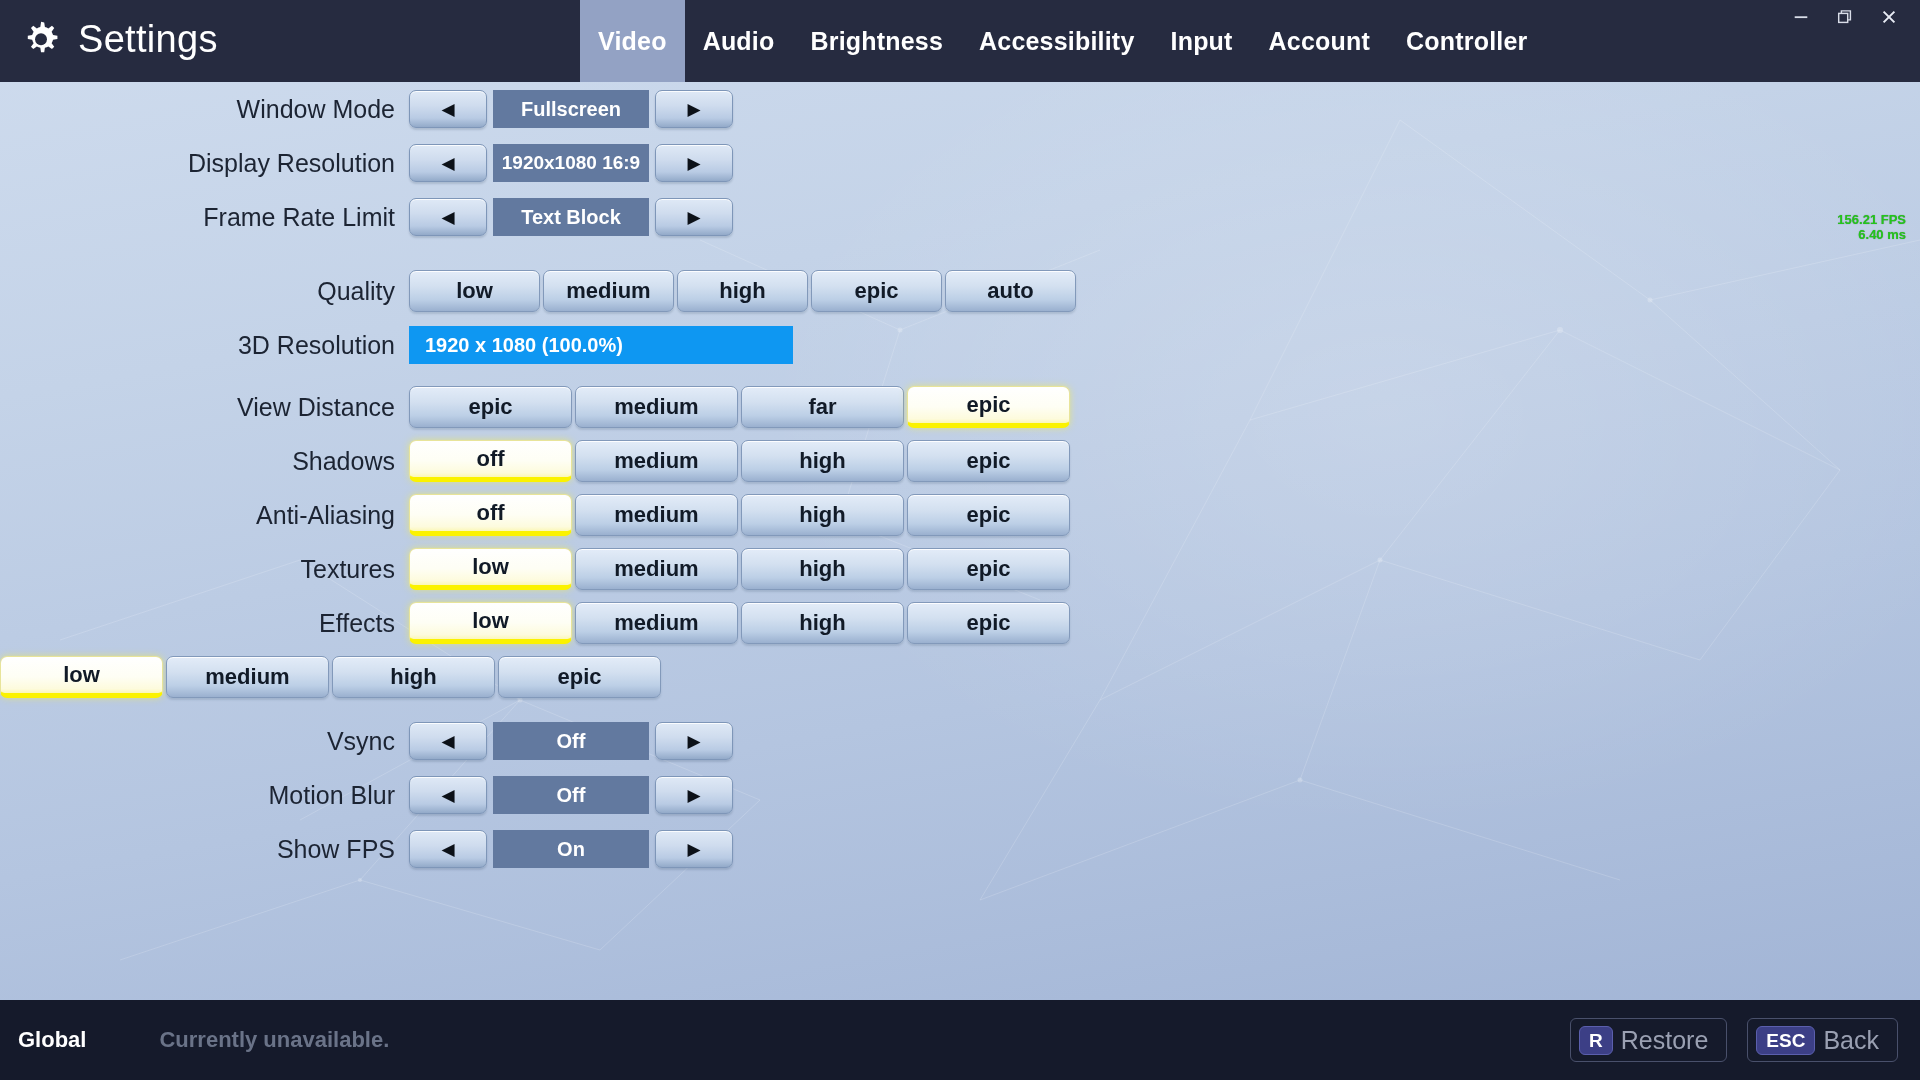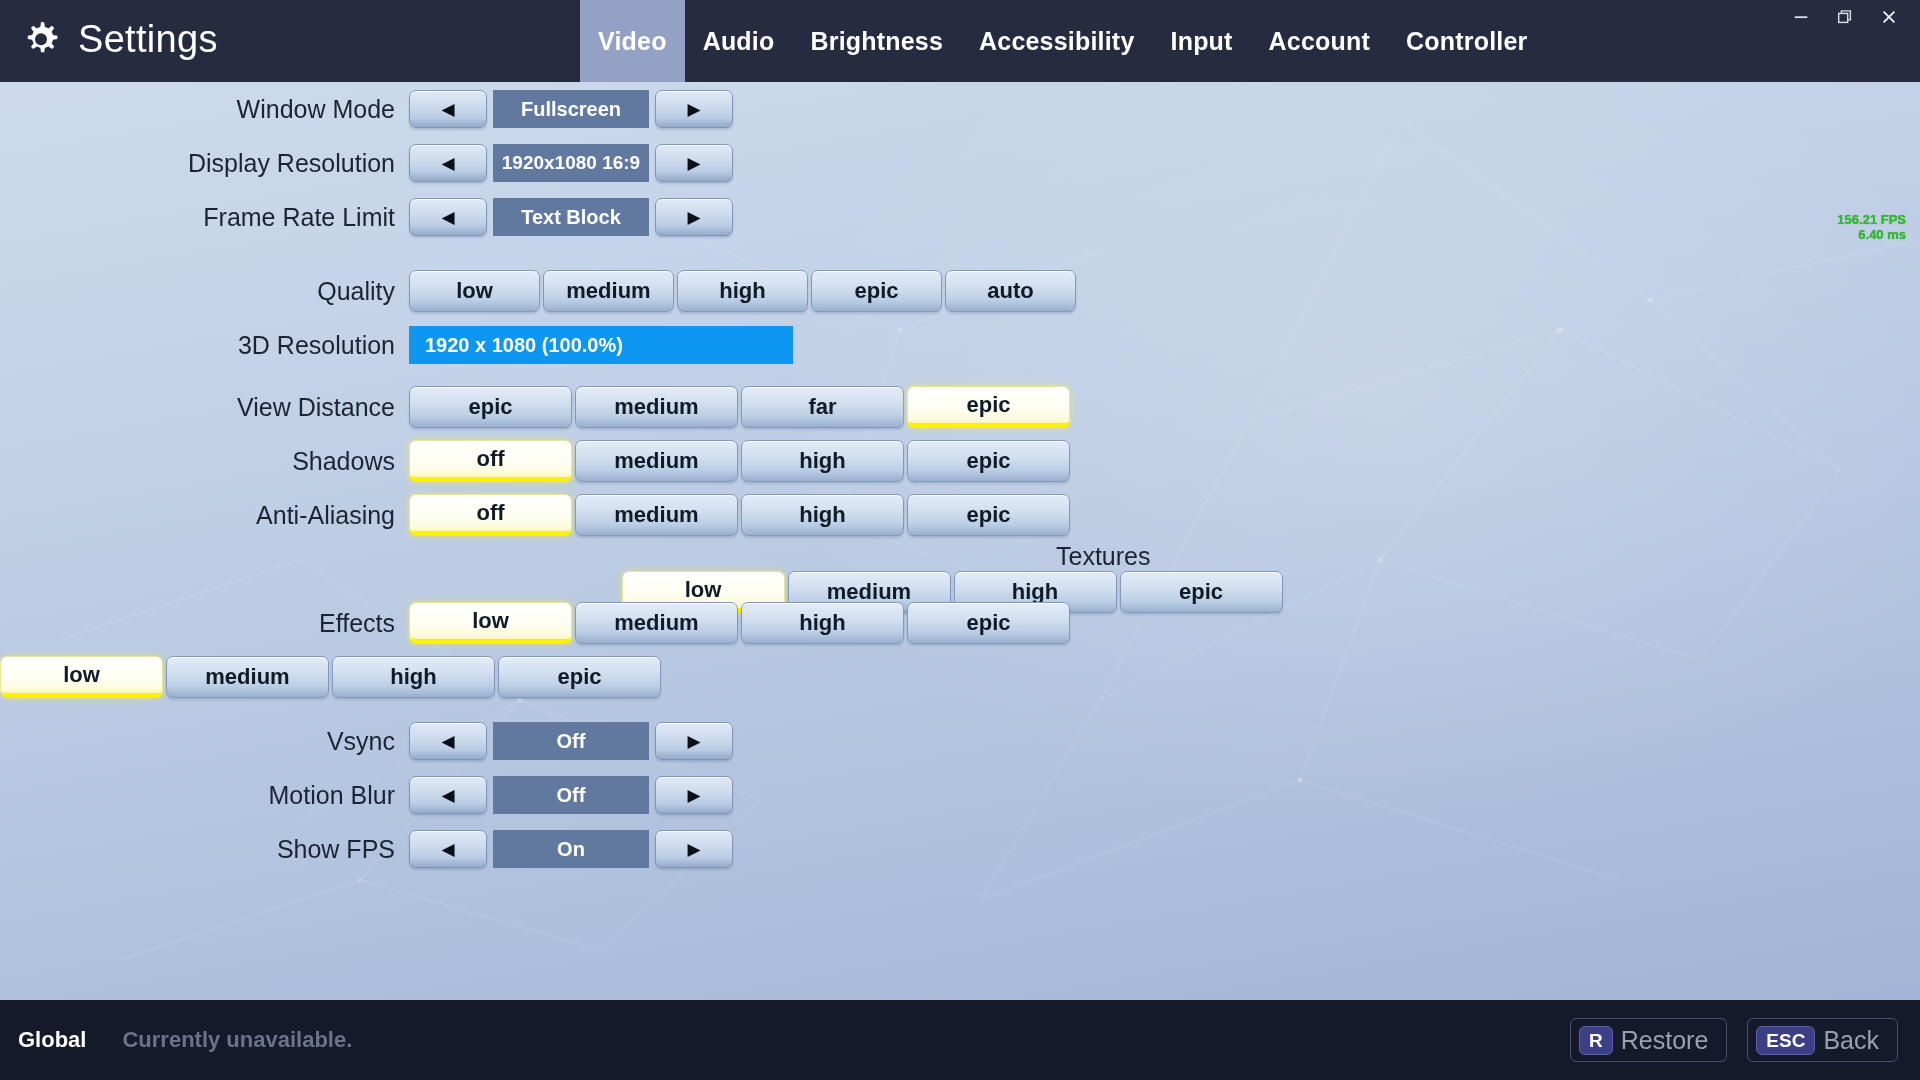--- a/index.html
+++ b/index.html
@@ -208,20 +208,21 @@
   
   #bottombar {
     position: absolute;
     left: 0; bottom: 0;
     width: 1920px;
     height: 80px;
     background: #151a2b;
     display: flex;
     align-items: center;
     z-index: 10;
+    gap: 37px;
   }
   #scope-label {
     margin-left: 18px;
     color: #ffffff;
     font-size: 22px;
     font-weight: 700;
   }
   #status-text {
     margin-left: 36px;
     color: #6b7governor;
@@ -407,21 +408,21 @@
       </div>
       <div class="row" style="margin-top: 0px;">
         <div class="row-label">Anti-Aliasing</div>
         <div class="controls">
           <div class="opt g4 selected">off</div>
           <div class="opt g4">medium</div>
           <div class="opt g4">high</div>
           <div class="opt g4">epic</div>
         </div>
       </div>
-      <div class="row" style="margin-top: 0px; flex-direction: column;">
+      <div class="row" style="margin-top: 0px;">
         <div class="row-label">Textures</div>
         <div class="controls">
           <div class="opt g4 selected">low</div>
           <div class="opt g4">medium</div>
           <div class="opt g4">high</div>
           <div class="opt g4">epic</div>
         </div>
       </div>
       <div class="row" style="margin-top: 0px;">
         <div class="row-label">Effects</div>

